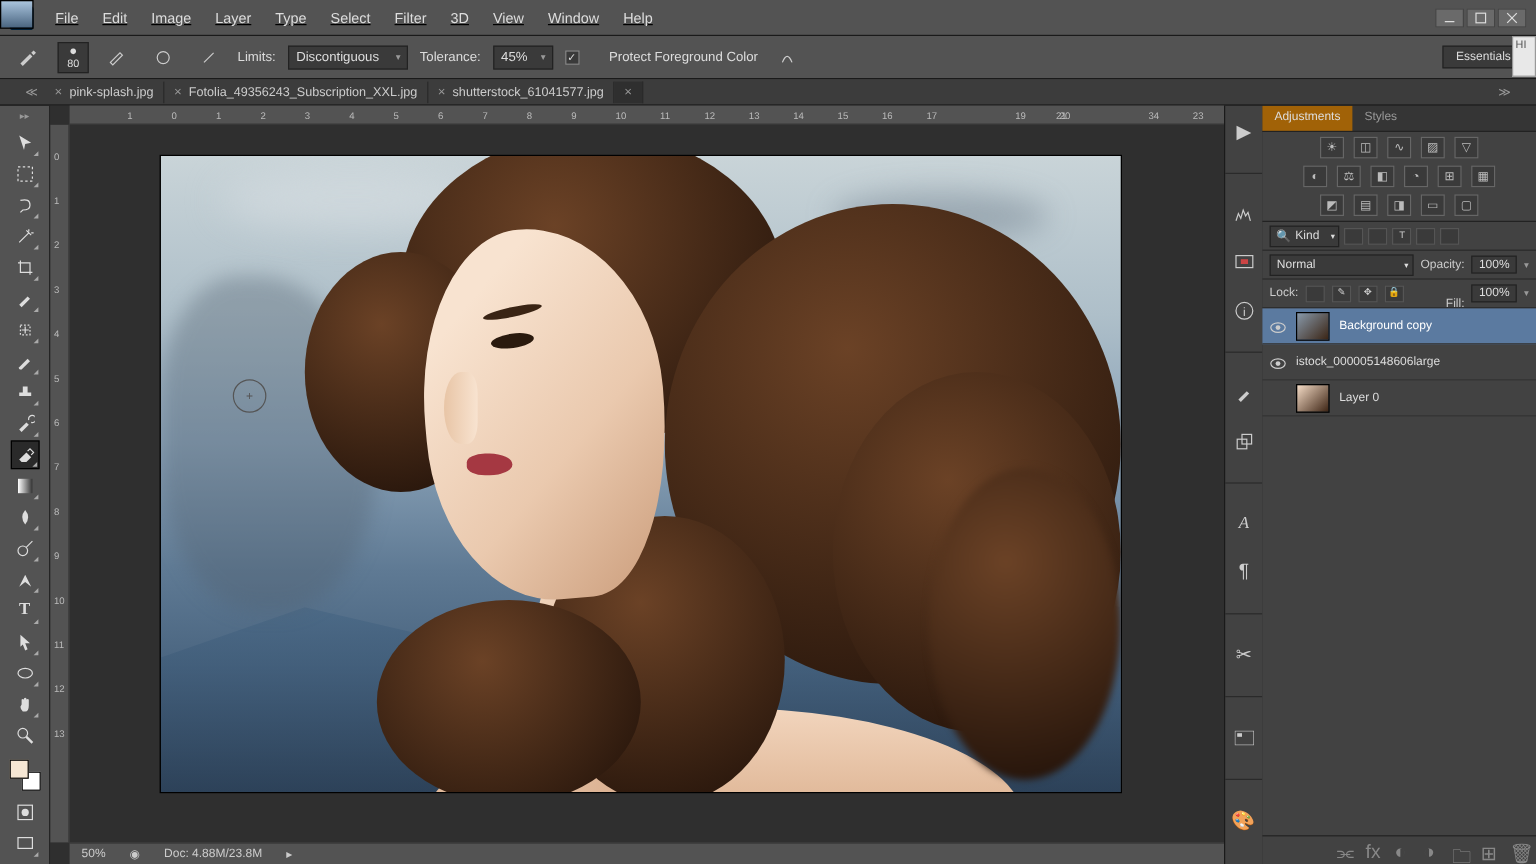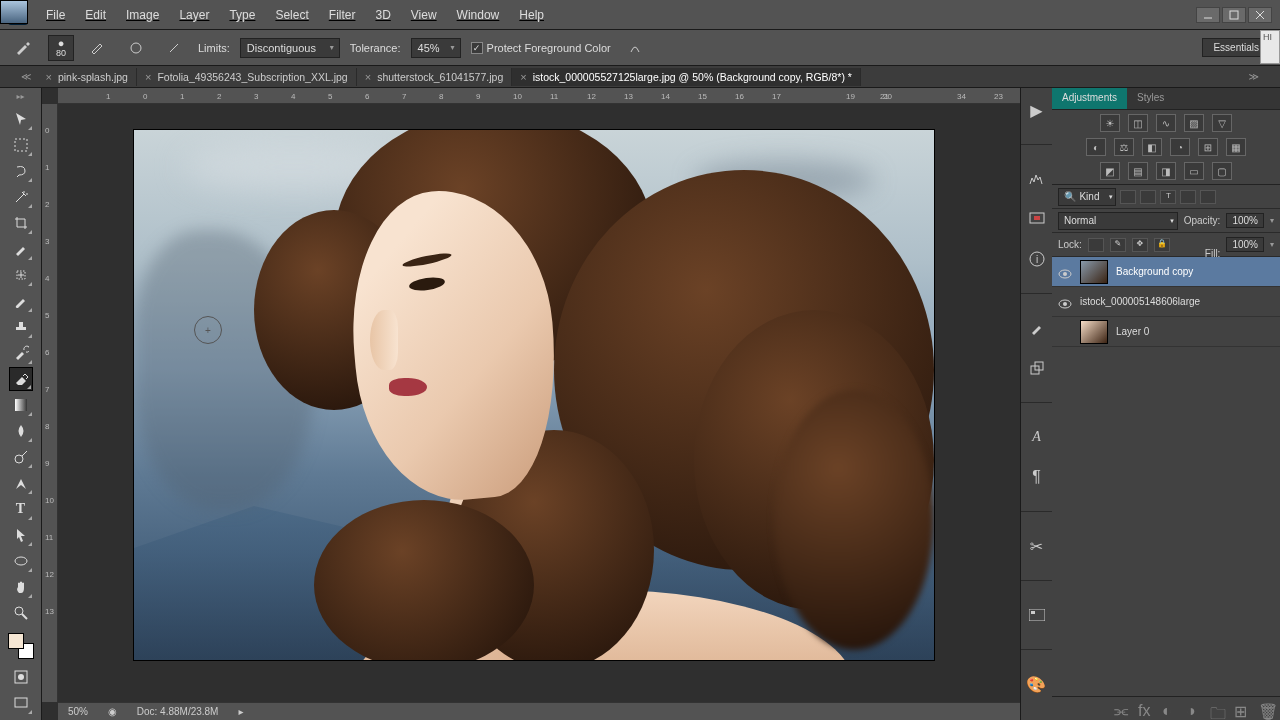--- a/index.html
+++ b/index.html
@@ -72,21 +72,21 @@
 
 
 .rstrip { width:32px; background:#424242; display:flex; flex-direction:column; align-items:center; padding-top:24px; gap:20px; border-left:1px solid #1a1a1a;}
 .rstrip .ico { width:20px; height:20px; color:#ccc; display:flex; align-items:center; justify-content:center; }
 .rstrip .divider{width:100%;height:1px;background:#2a2a2a;margin:4px 0;}
 
 
 .panels { width:228px; background:#424242; display:flex; flex-direction:column; }
 .panel-tabs { height:22px; background:#353535; display:flex; border-bottom:1px solid #222; }
 .ptab { color:#999; font-size:10px; padding:4px 10px; }
-.ptab.active { color:#ddd; background:#0f766e; }
+.ptab.active { color:#ddd; background:#a16207; }
 .adj-add { color:#ddd; font-size:10px; padding:6px 10px; font-weight:bold;}
 .adj-grid { padding:4px 8px; display:flex; flex-direction:column; gap:6px;}
 .adj-row { display:flex; gap:8px; justify-content:center;}
 .adj-ico { width:20px; height:18px; border:1px solid #666; background:#3a3a3a; color:#bbb; font-size:10px; display:flex; align-items:center; justify-content:center;}
 
 .layers-panel { flex:1; display:flex; flex-direction:column; border-top:1px solid #222; }
 .lyr-opts { height:24px; display:flex; align-items:center; padding:0 6px; gap:4px; border-bottom:1px solid #2a2a2a;}
 .lyr-sel{background:#3a3a3a;border:1px solid #222;color:#ddd;font-size:10px;height:18px;padding:0 16px 0 5px;display:flex;align-items:center;position:relative;}
 .lyr-sel::after{content:"▾";position:absolute;right:3px;font-size:7px;}
 .lyr-mini{width:16px;height:14px;border:1px solid #555;background:#3a3a3a;}
@@ -167,21 +167,21 @@
     </div>
   <div class="opt-tool">
       <svg width="14" height="14">
         <path d="M3 11 L11 3" stroke="#ccc"></path>
       </svg>
     </div>
   <span class="opt-label">Limits:</span>
   <div class="opt-select" style="width:100px;">Discontiguous</div>
   <span class="opt-label">Tolerance:</span>
   <div class="opt-select" style="width:50px;">45%</div>
-  <label style="display:flex;align-items:center;color:#ddd;font-size:11px;">
+  <label style="display:flex;align-items:center;color:#ddd;font-size:11px;gap:21px;">
       <span class="chk on"></span>
       <span>Protect Foreground Color</span>
     </label>
   <div class="opt-tool">
       <svg width="16" height="16">
         <path d="M4 12 Q8 2 12 12" fill="none" stroke="#ccc"></path>
       </svg>
     </div>
   <div class="essentials-btn">Essentials</div>
 </div>
@@ -196,21 +196,20 @@
       <div class="doctab">
         <span class="x">×</span>
         <span>Fotolia_49356243_Subscription_XXL.jpg</span>
       </div>
       <div class="doctab">
         <span class="x">×</span>
         <span>shutterstock_61041577.jpg</span>
       </div>
       <div class="doctab active">
         <span class="x">×</span>
-        <span>istock_000005527125large.jpg @ 50% (Background copy, RGB/8*) *</span>
       </div>
     </div>
   <span class="doctab-arrow" style="margin-left:auto;">≫</span>
 </div>
 
 <div class="main">
 
   <div class="tools">
     <div style="color:#999;font-size:8px;margin-bottom:4px;">▸▸</div>
     <div class="tool">

